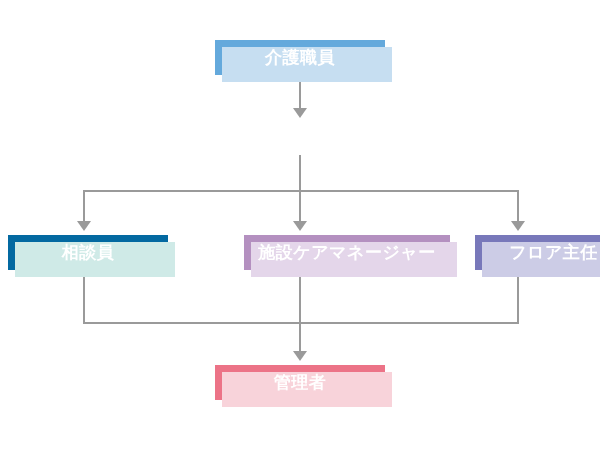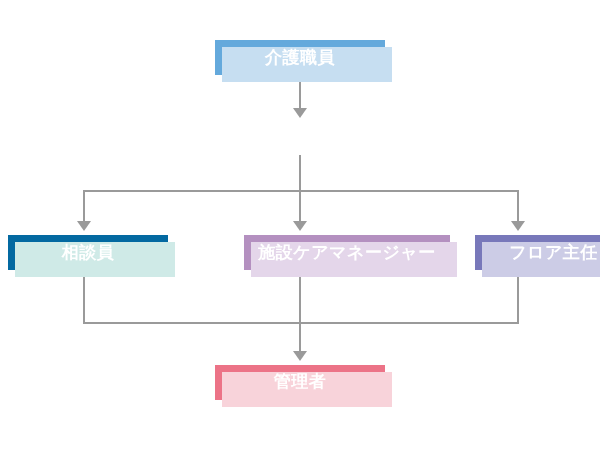--- a/index.html
+++ b/index.html
@@ -108,17 +108,17 @@
   </div>
 
   <div class="node" data-name="node-facility-care-manager" style="left: 196px; top: 235px; width: 206px; background: rgb(180, 144, 192); height: 35px; color: rgb(255, 255, 255); margin-left: 48px;">
     <span class="label" data-name="node-facility-care-manager-label">施設ケアマネージャー</span>
   </div>
 
   <div class="node" data-name="node-floor-chief" style="left: 428px; top: 235px; width: 157px; background: rgb(120, 120, 186); height: 35px; color: rgb(255, 255, 255); margin-left: 47px;">
     <span class="label" data-name="node-floor-chief-label">フロア主任</span>
   </div>
 
-  <div class="node" data-name="node-administrator" style="left: 215px; top: 365px; width: 170px; background: rgb(236, 115, 135); height: 35px; color: rgb(255, 255, 255); font-family: Liberation Mono, monospace;">
+  <div class="node" data-name="node-administrator" style="left: 215px; top: 365px; width: 170px; background: rgb(236, 115, 135); height: 35px; color: rgb(255, 255, 255);">
     <span class="label" data-name="node-administrator-label">管理者</span>
   </div>
 
 </div>
 
 </body></html>

